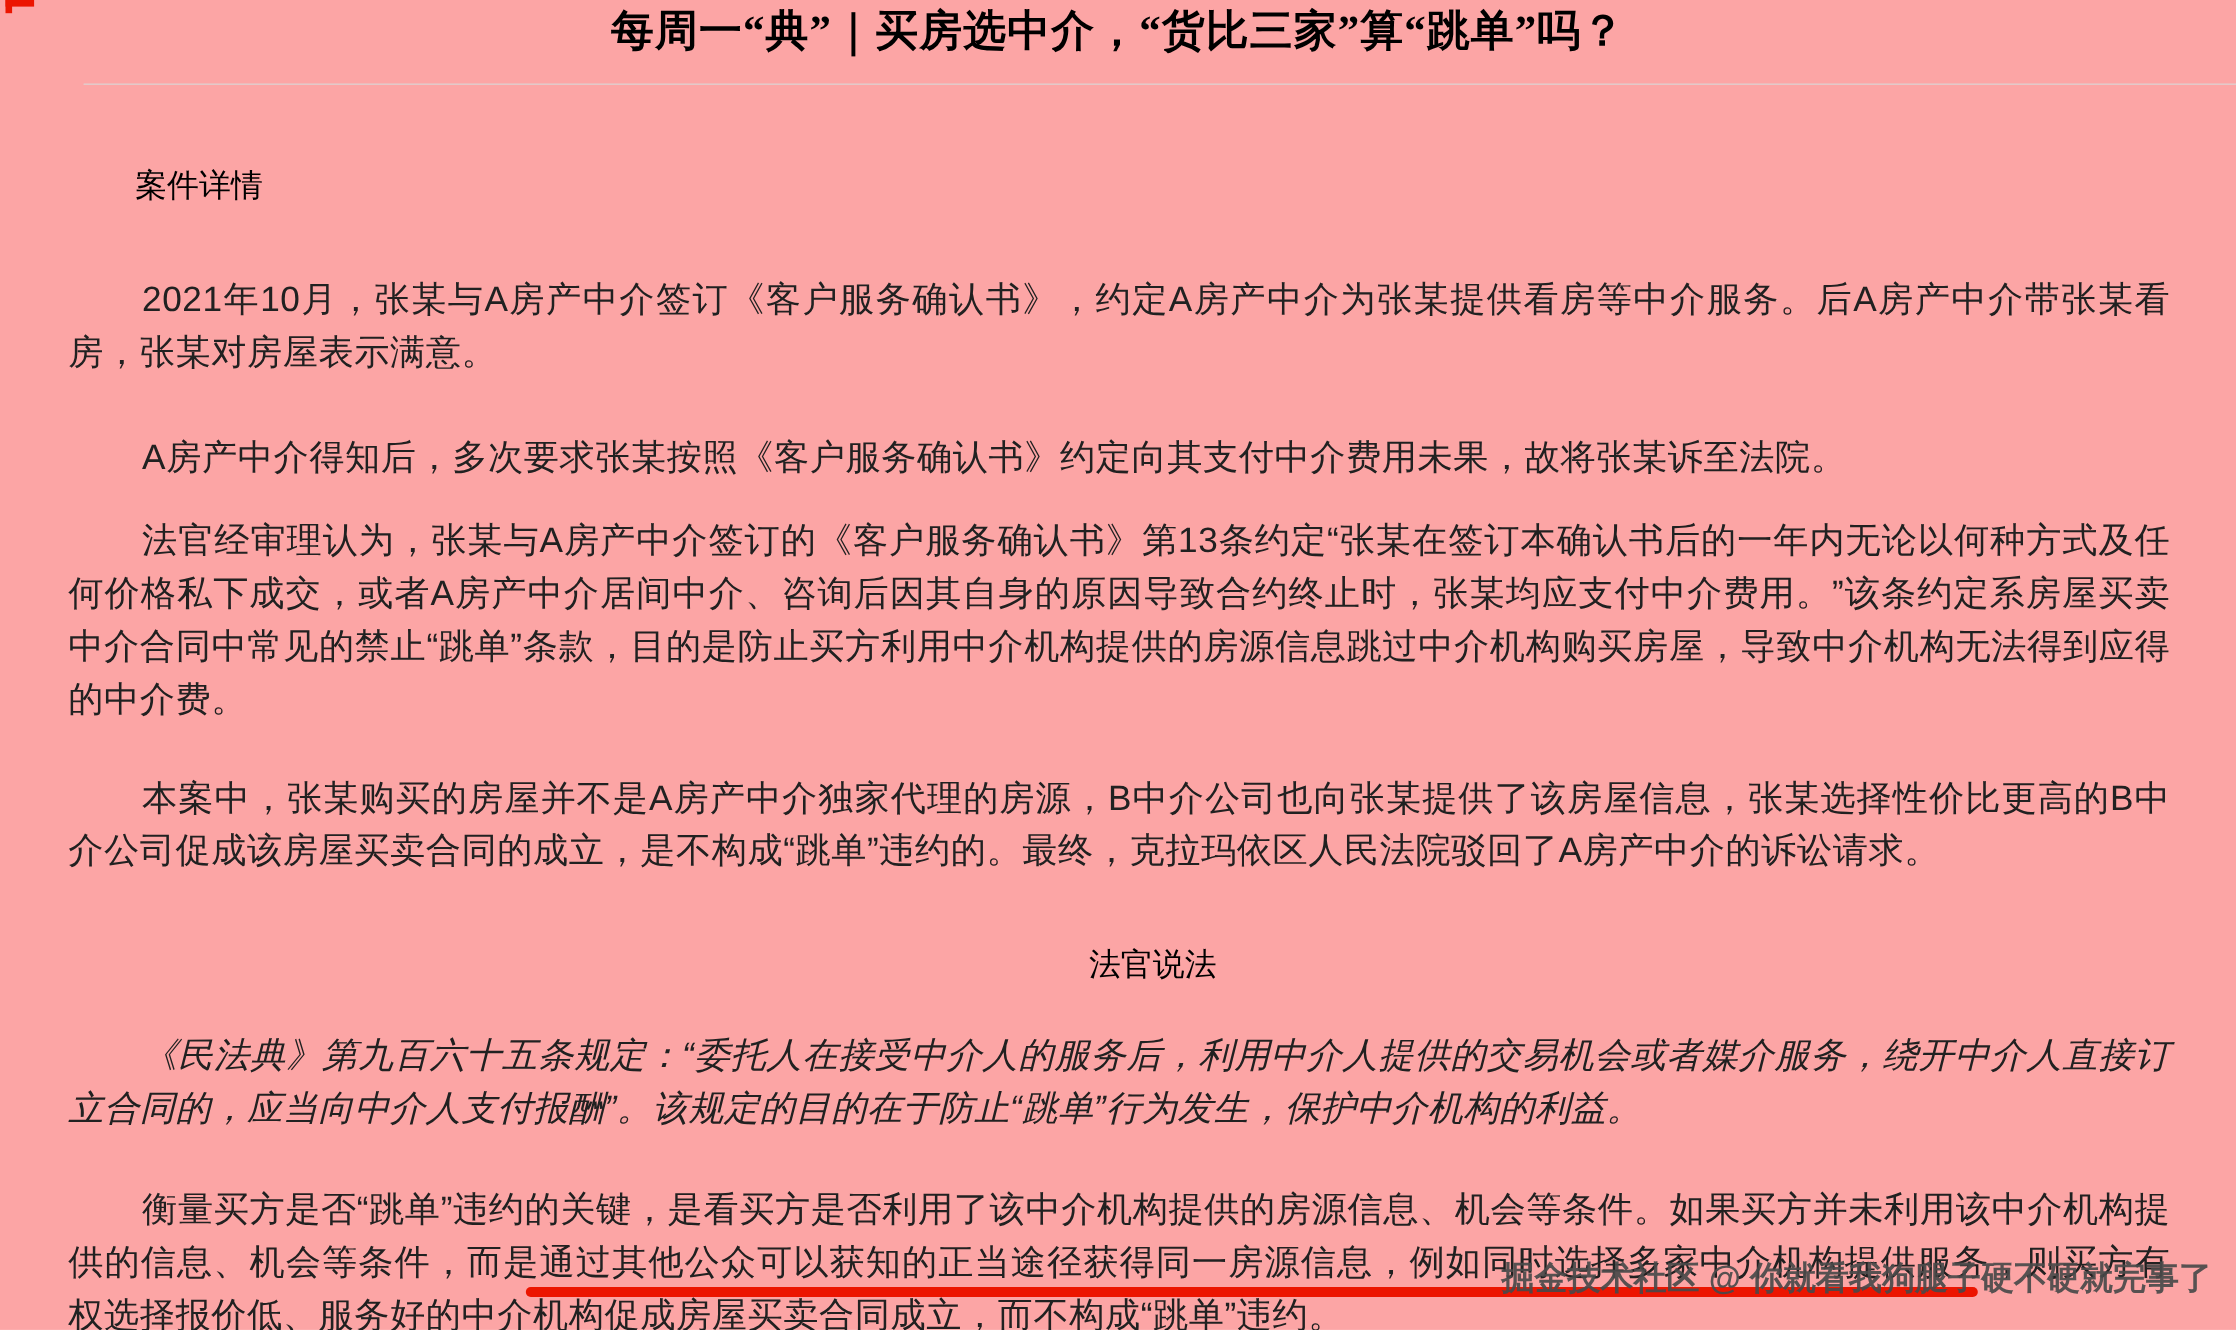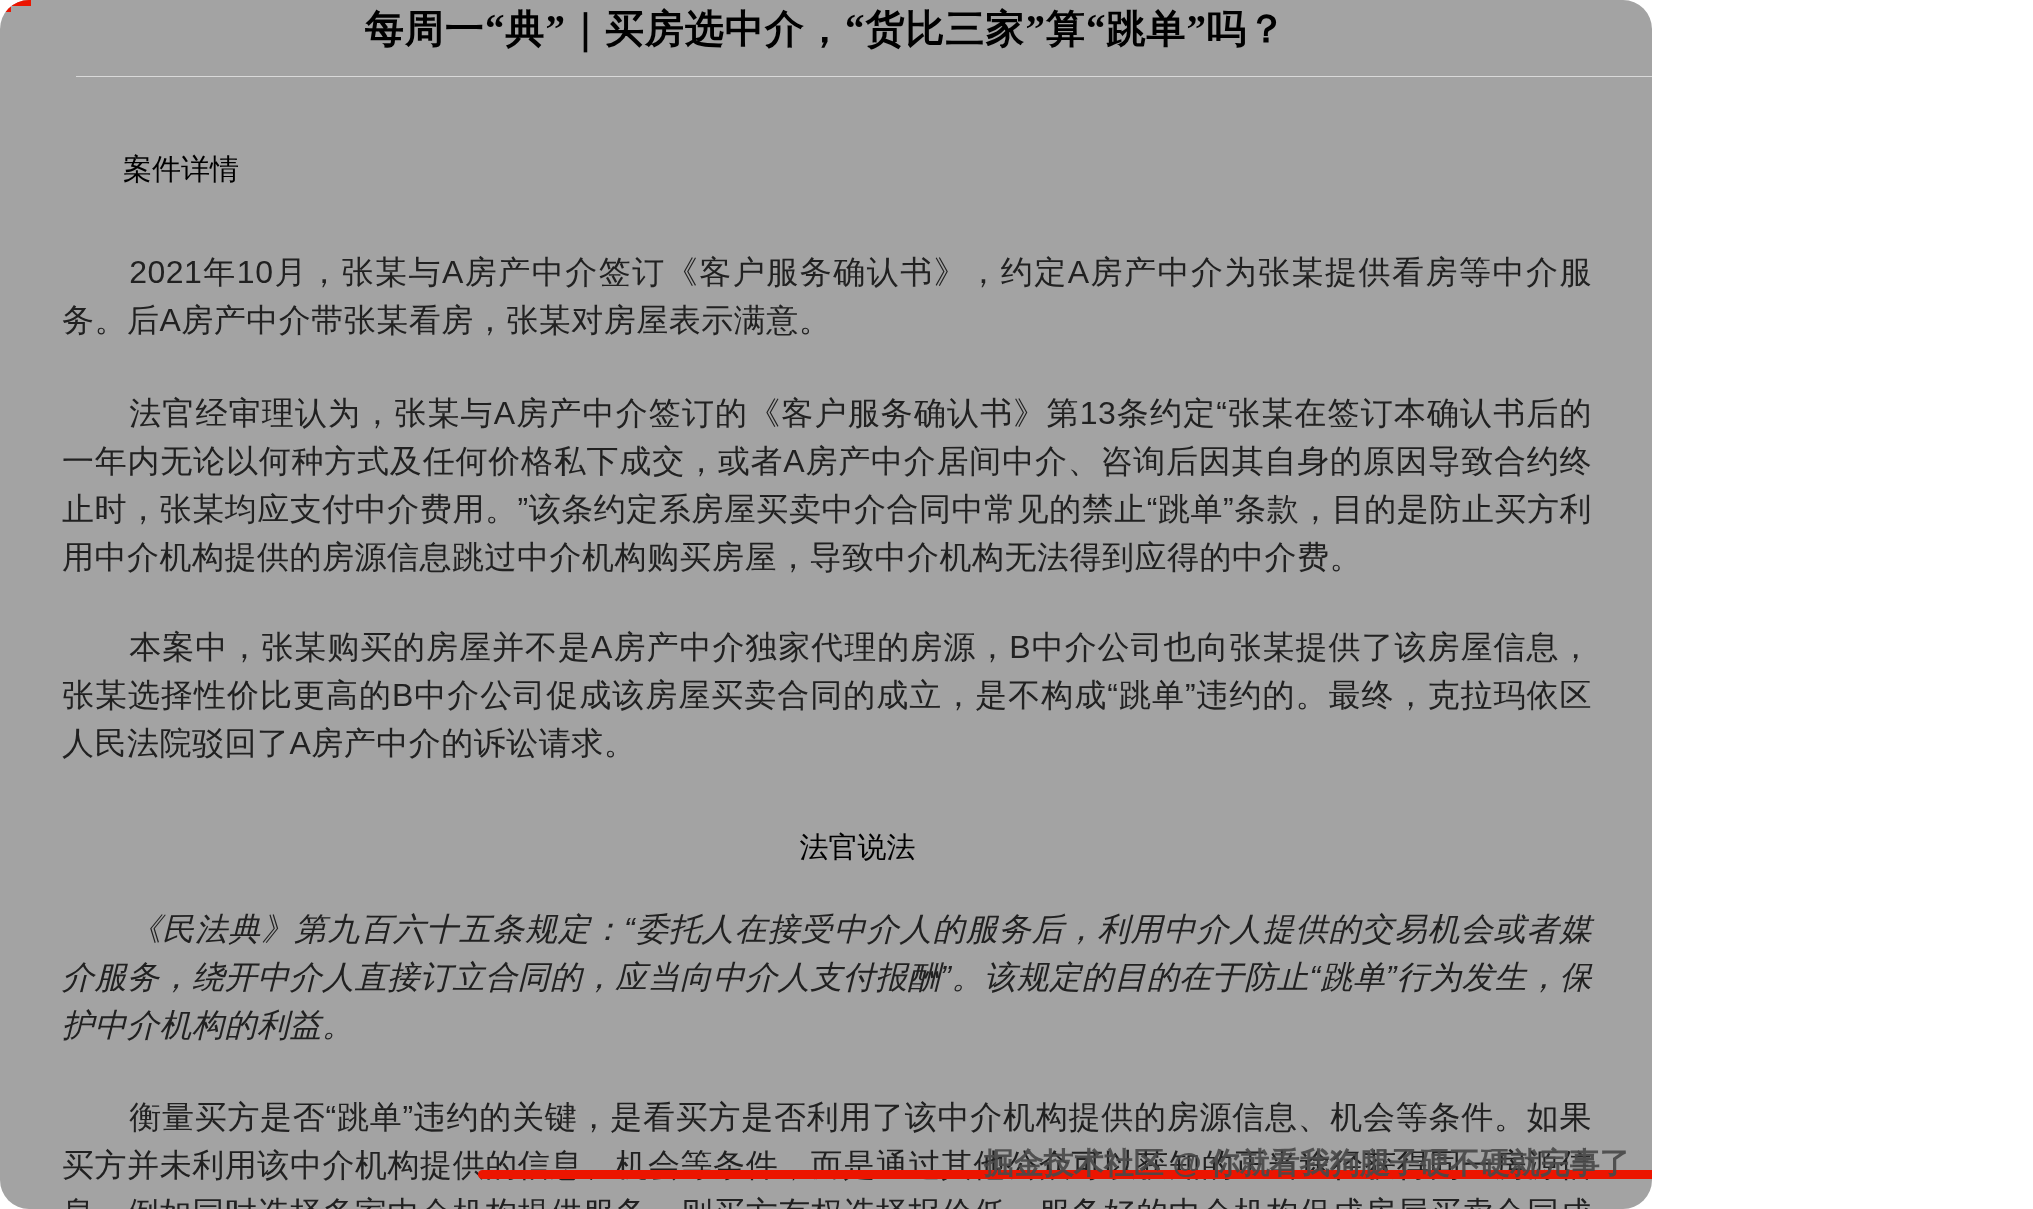--- a/index.html
+++ b/index.html
@@ -1,24 +1,23 @@
 <!DOCTYPE html>
 <html style="--underline-red: #ec1500; --watermark-gray: #4a4a4a;"><head>
 <meta charset="utf-8">
 <style>
   html, body { margin: 0; padding: 0; background: #ffffff; }
   .page {
     position: relative;
-    width: 1652px;
+    width: 2033px;
     height: 1209px;
-    background: #a3a3a3;
+    background: #fca5a5;
     overflow: hidden;
     font-family: "Liberation Sans", "DejaVu Sans", sans-serif;
     color: #212121;
-    border-radius: 29px;
   }
   
   .corner-mark { position: absolute; top: 0; left: 0; width: 40px; height: 16px; }
   .corner-mark .h { position: absolute; top: 0; left: 5px; width: 26px; height: 6px; background: var(--underline-red, #ec1500); }
   .corner-mark .v { position: absolute; top: 0; left: 5px; width: 6px; height: 12px; background: var(--underline-red, #ec1500); }
 
   h1.title {
     margin: 0;
     padding-top: 7px;
     text-align: center;
@@ -56,21 +55,21 @@
     margin: 0;
     font-size: 32px;
     line-height: 48px;
     text-align: justify;
     text-indent: 2.1em;
     letter-spacing: 0.5px;
   }
   .content p.p1 { margin-top: 60px; }
   .content p.p2 { margin-top: 46px; }
   .content p.p3 { margin-top: 47px; }
-  .content p.p4 { margin-top: 45px; }
+  .content p.p4 { margin-top: 28px; }
   .content p.p5 { margin-top: 42px; }
   .content p.p6 { margin-top: 39px; font-style: italic; }
   .content p.p7 { margin-top: 44px; }
 
   .red-underline {
     position: absolute;
     top: 1170px;
     left: 478px;
     width: 1320px;
     height: 9px;
@@ -101,20 +100,21 @@
     <span class="v"></span>
   </div>
 
   <h1 class="title">每周一“典”｜买房选中介，“货比三家”算“跳单”吗？</h1>
 
   <div class="divider"></div>
 
   <div class="content">
     <h2 class="h2-first">案件详情</h2>
     <p class="p1">2021年10月，张某与A房产中介签订《客户服务确认书》，约定A房产中介为张某提供看房等中介服务。后A房产中介带张某看房，张某对房屋表示满意。</p>
+    <p class="p3">A房产中介得知后，多次要求张某按照《客户服务确认书》约定向其支付中介费用未果，故将张某诉至法院。</p>
     <p class="p4">法官经审理认为，张某与A房产中介签订的《客户服务确认书》第13条约定“张某在签订本确认书后的一年内无论以何种方式及任何价格私下成交，或者A房产中介居间中介、咨询后因其自身的原因导致合约终止时，张某均应支付中介费用。”该条约定系房屋买卖中介合同中常见的禁止“跳单”条款，目的是防止买方利用中介机构提供的房源信息跳过中介机构购买房屋，导致中介机构无法得到应得的中介费。</p>
     <p class="p5">本案中，张某购买的房屋并不是A房产中介独家代理的房源，B中介公司也向张某提供了该房屋信息，张某选择性价比更高的B中介公司促成该房屋买卖合同的成立，是不构成“跳单”违约的。最终，克拉玛依区人民法院驳回了A房产中介的诉讼请求。</p>
 
     <h2 class="h2-second">法官说法</h2>
     <p class="p6">《民法典》第九百六十五条规定：“委托人在接受中介人的服务后，利用中介人提供的交易机会或者媒介服务，绕开中介人直接订立合同的，应当向中介人支付报酬”。该规定的目的在于防止“跳单”行为发生，保护中介机构的利益。</p>
     <p class="p7">衡量买方是否“跳单”违约的关键，是看买方是否利用了该中介机构提供的房源信息、机会等条件。如果买方并未利用该中介机构提供的信息、机会等条件，而是通过其他公众可以获知的正当途径获得同一房源信息，例如同时选择多家中介机构提供服务，则买方有权选择报价低、服务好的中介机构促成房屋买卖合同成立，而不构成“跳单”违约。</p>
   </div>
 
   <div class="red-underline"></div>
 

